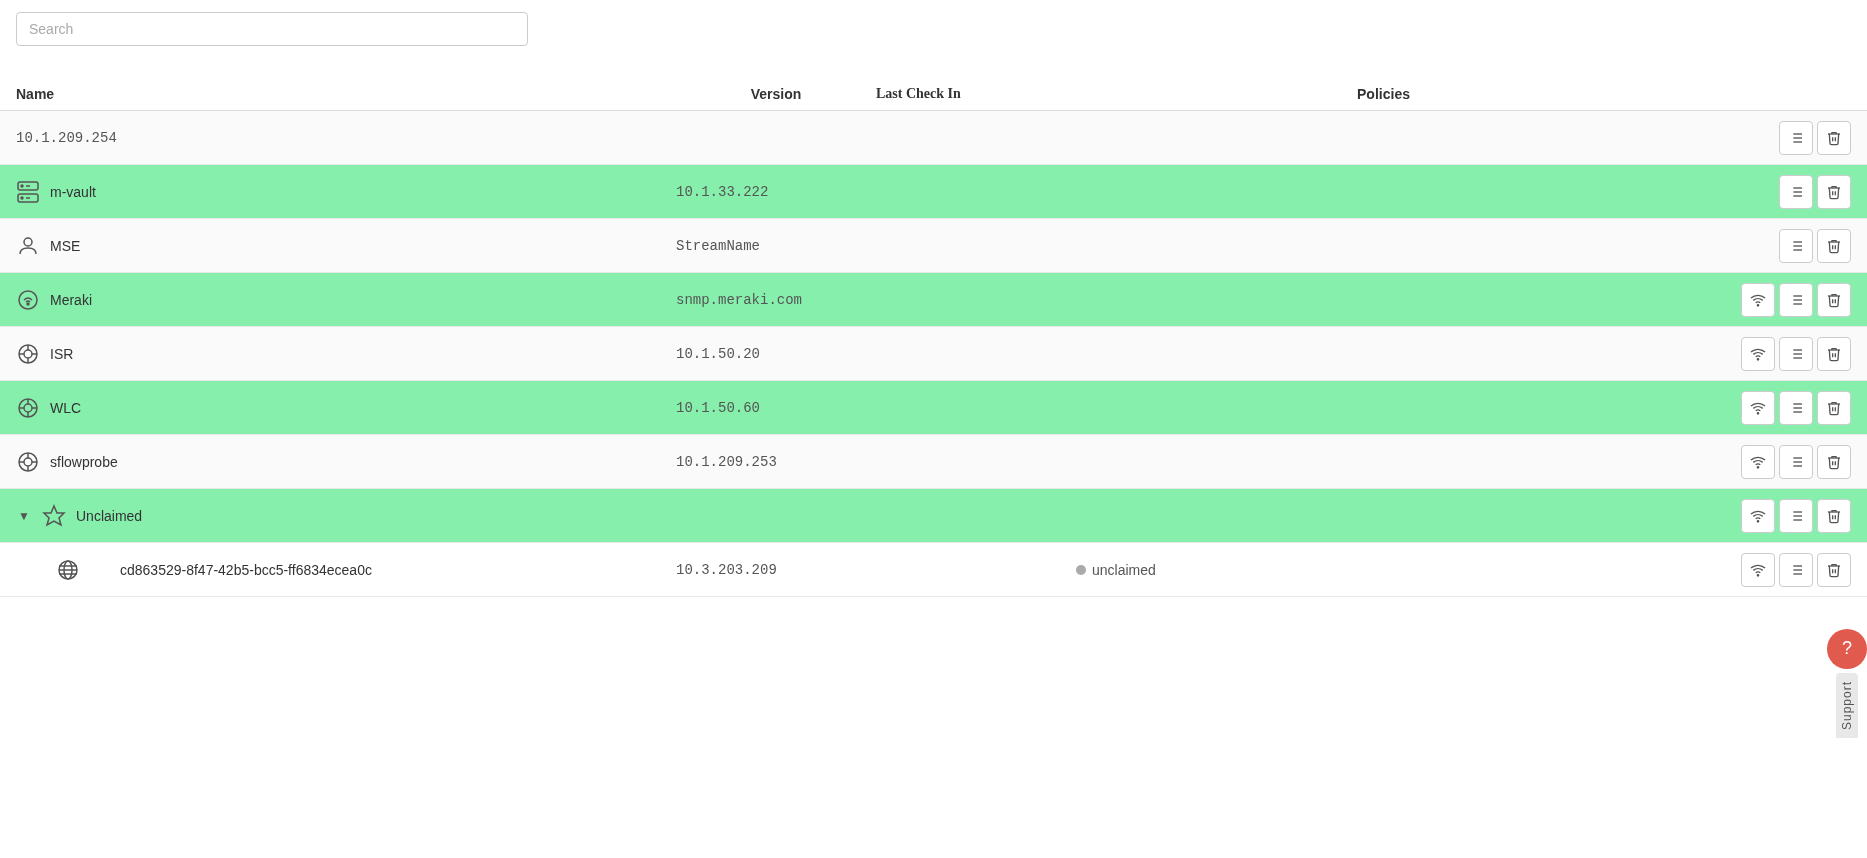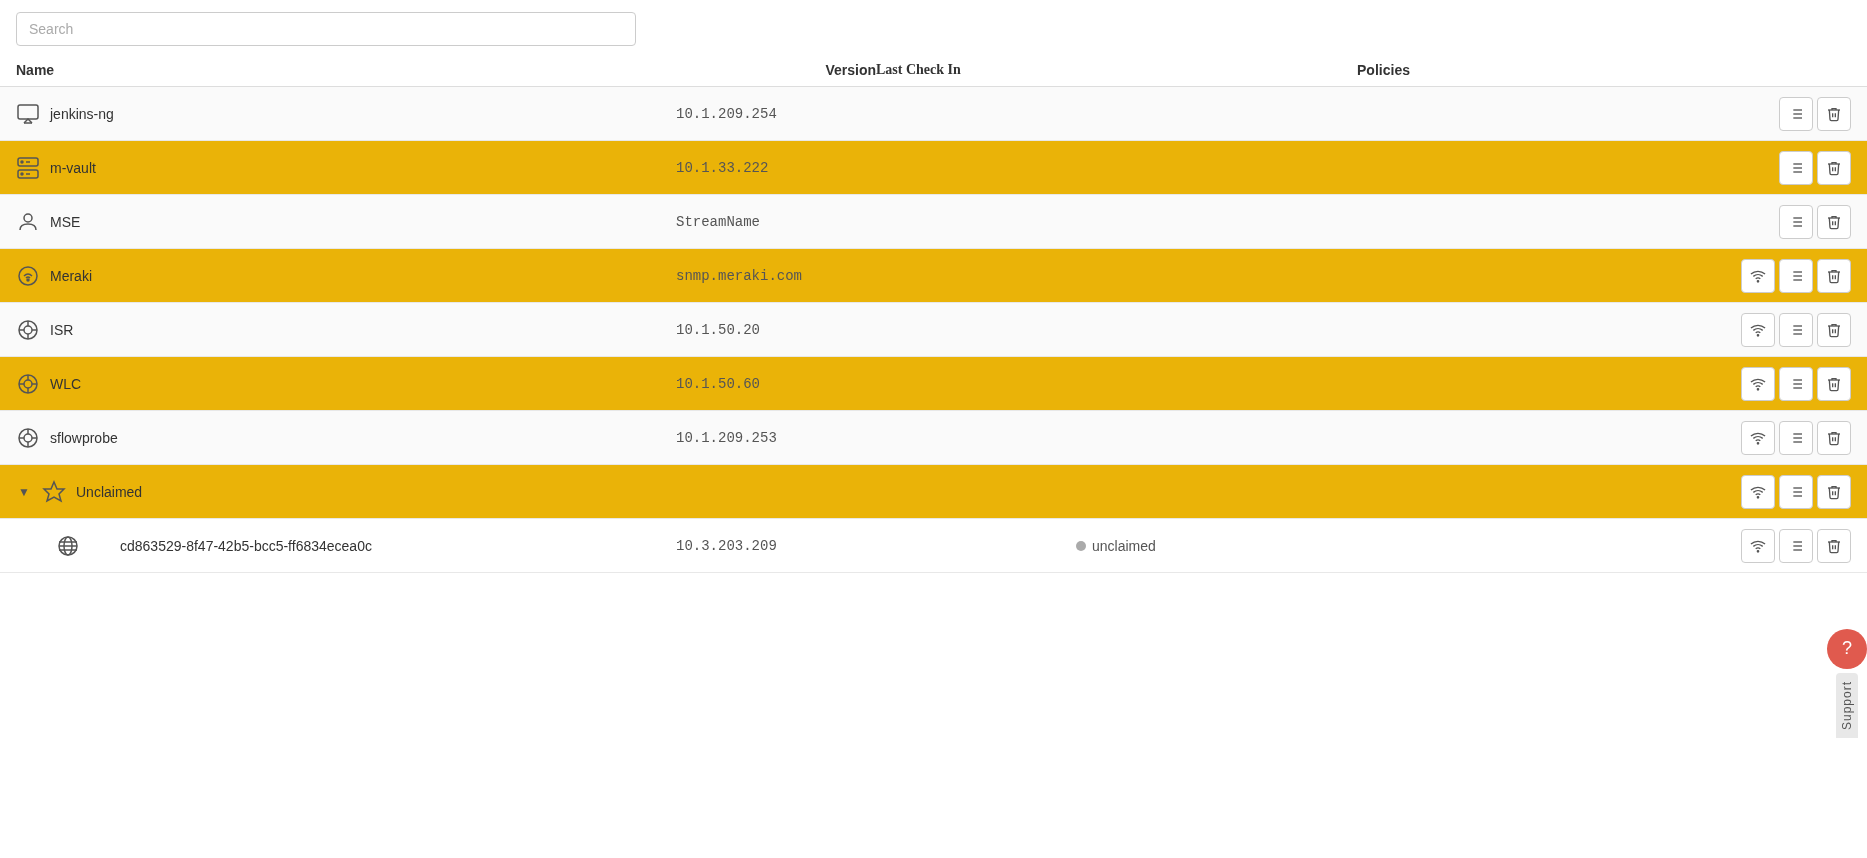--- a/index.html
+++ b/index.html
@@ -16,21 +16,21 @@
       background: #fff;
       position: relative;
       overflow: hidden;
     }
 
     .search-wrapper {
       padding: 12px 16px 8px 16px;
     }
 
     .search-input {
-      width: 620px;
+      width: 512px;
       padding: 8px 12px;
       border: 1px solid #ccc;
       border-radius: 4px;
       font-size: 14px;
       color: #999;
       outline: none;
       background: #fff;
     }
 
     .search-input::placeholder {
@@ -38,34 +38,35 @@
     }
 
     .table-header {
       display: flex;
       align-items: center;
       padding: 8px 16px;
       border-bottom: 1px solid #ddd;
       font-weight: bold;
       color: #333;
       background: #fff;
+      margin-top: 24px;
     }
 
     .col-name { flex: 0 0 660px; }
-    .col-version { flex: 0 0 200px; text-align: right; }
+    .col-version { flex: 0 0 200px; text-align: center; }
     .col-lastcheckin { flex: 0 0 200px; text-align: left; font-family: Liberation Serif, serif; }
     .col-policies { flex: 1; text-align: center; }
     .col-actions { flex: 0 0 160px; }
 
     .table-row {
       display: flex;
       align-items: center;
       padding: 8px 16px;
       border-bottom: 1px solid #e8e8e8;
-      background: #eab308;
+      background: #86efac;
       min-height: 54px;
     }
 
     .table-row:nth-child(odd) {
       background: #fafafa;
     }
 
     .table-row.child-row {
       background: #fff;
     }
@@ -200,30 +201,20 @@
   <div class="table-header">
     <div class="col-name">Name</div>
     <div class="col-version">Version</div>
     <div class="col-lastcheckin">Last Check In</div>
     <div class="col-policies">Policies</div>
     <div class="col-actions"></div>
   </div>
 
   <div id="table-body">
       <div class="table-row">
-        <div class="row-name">
-          <span class="device-icon">
-            <svg viewBox="0 0 24 24" fill="none" stroke="#555" stroke-width="1.5">
-        <rect x="2" y="3" width="20" height="14" rx="2"></rect>
-        <polyline points="8,21 12,17 16,21"></polyline>
-        <line x1="8" y1="21" x2="16" y2="21"></line>
-      </svg>
-          </span>
-          <span>jenkins-ng</span>
-        </div>
         <div class="row-version">10.1.209.254</div>
         <div class="row-lastcheckin"></div>
         <div class="row-policies"></div>
         <div class="row-actions">
           <button class="action-btn">
             <svg viewBox="0 0 24 24" fill="none" stroke="#555" stroke-width="2" width="16" height="16">
     <line x1="8" y1="6" x2="21" y2="6"></line>
     <line x1="8" y1="12" x2="21" y2="12"></line>
     <line x1="8" y1="18" x2="21" y2="18"></line>
     <line x1="3" y1="6" x2="3.01" y2="6"></line>

